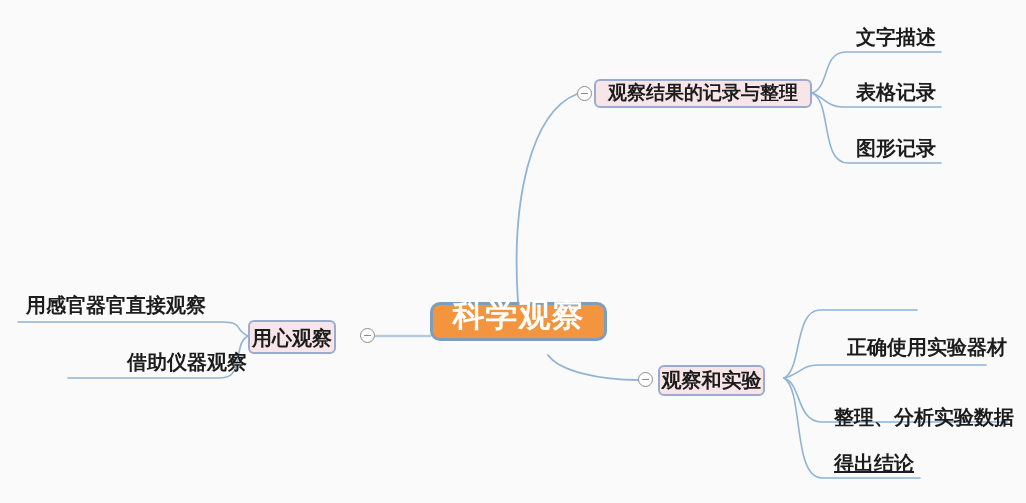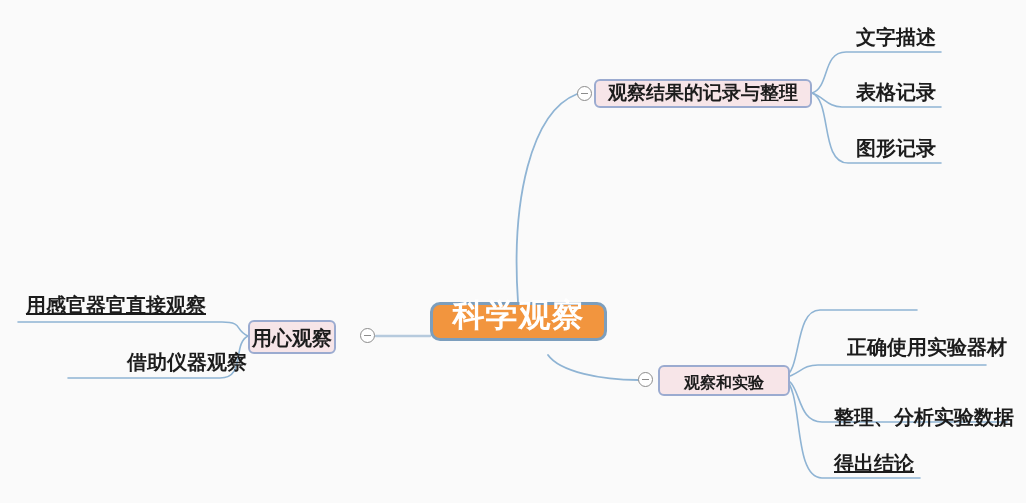--- a/index.html
+++ b/index.html
@@ -41,29 +41,29 @@
   }
   .topic.sub{
     background:var(--topic-fill);
     border:2px solid var(--topic-border);
     border-radius:6px;
     color:var(--topic-text);
     font-size:19px;font-weight:700;
   }
   #topic-yongxin{left:248px;top:320px;width:88px;height:34px;font-size:20px;}
   #topic-jilu{left:594px;top:79px;width:218px;height:29px;}
-  #topic-shiyan{left:658px;top:365px;width:132px;height:31px;font-size:16px;}
+  #topic-shiyan{left:658px;top:365px;width:107px;height:31px;font-size:20px;}
 
   .leaf{
     position:absolute;
     color:var(--topic-text);
     font-size:20px;font-weight:700;
     white-space:nowrap;cursor:default;
   }
-  #leaf-ganguan{left:26px;top:292px;text-decoration:underline;}
+  #leaf-ganguan{left:26px;top:292px;}
   #leaf-yiqi{left:83px;top:349px;margin-left:44px;}
   #leaf-wenzi{left:856px;top:24px;}
   #leaf-biaoge{left:856px;top:79px;}
   #leaf-tuxing{left:856px;top:135px;}
   #leaf-sheji{left:834px;top:281px;}
   #leaf-zhengque{left:847px;top:334px;}
   #leaf-zhengli{left:834px;top:404px;}
   #leaf-dechu{left:834px;top:450px;text-decoration:underline;}
 
   .collapse{

